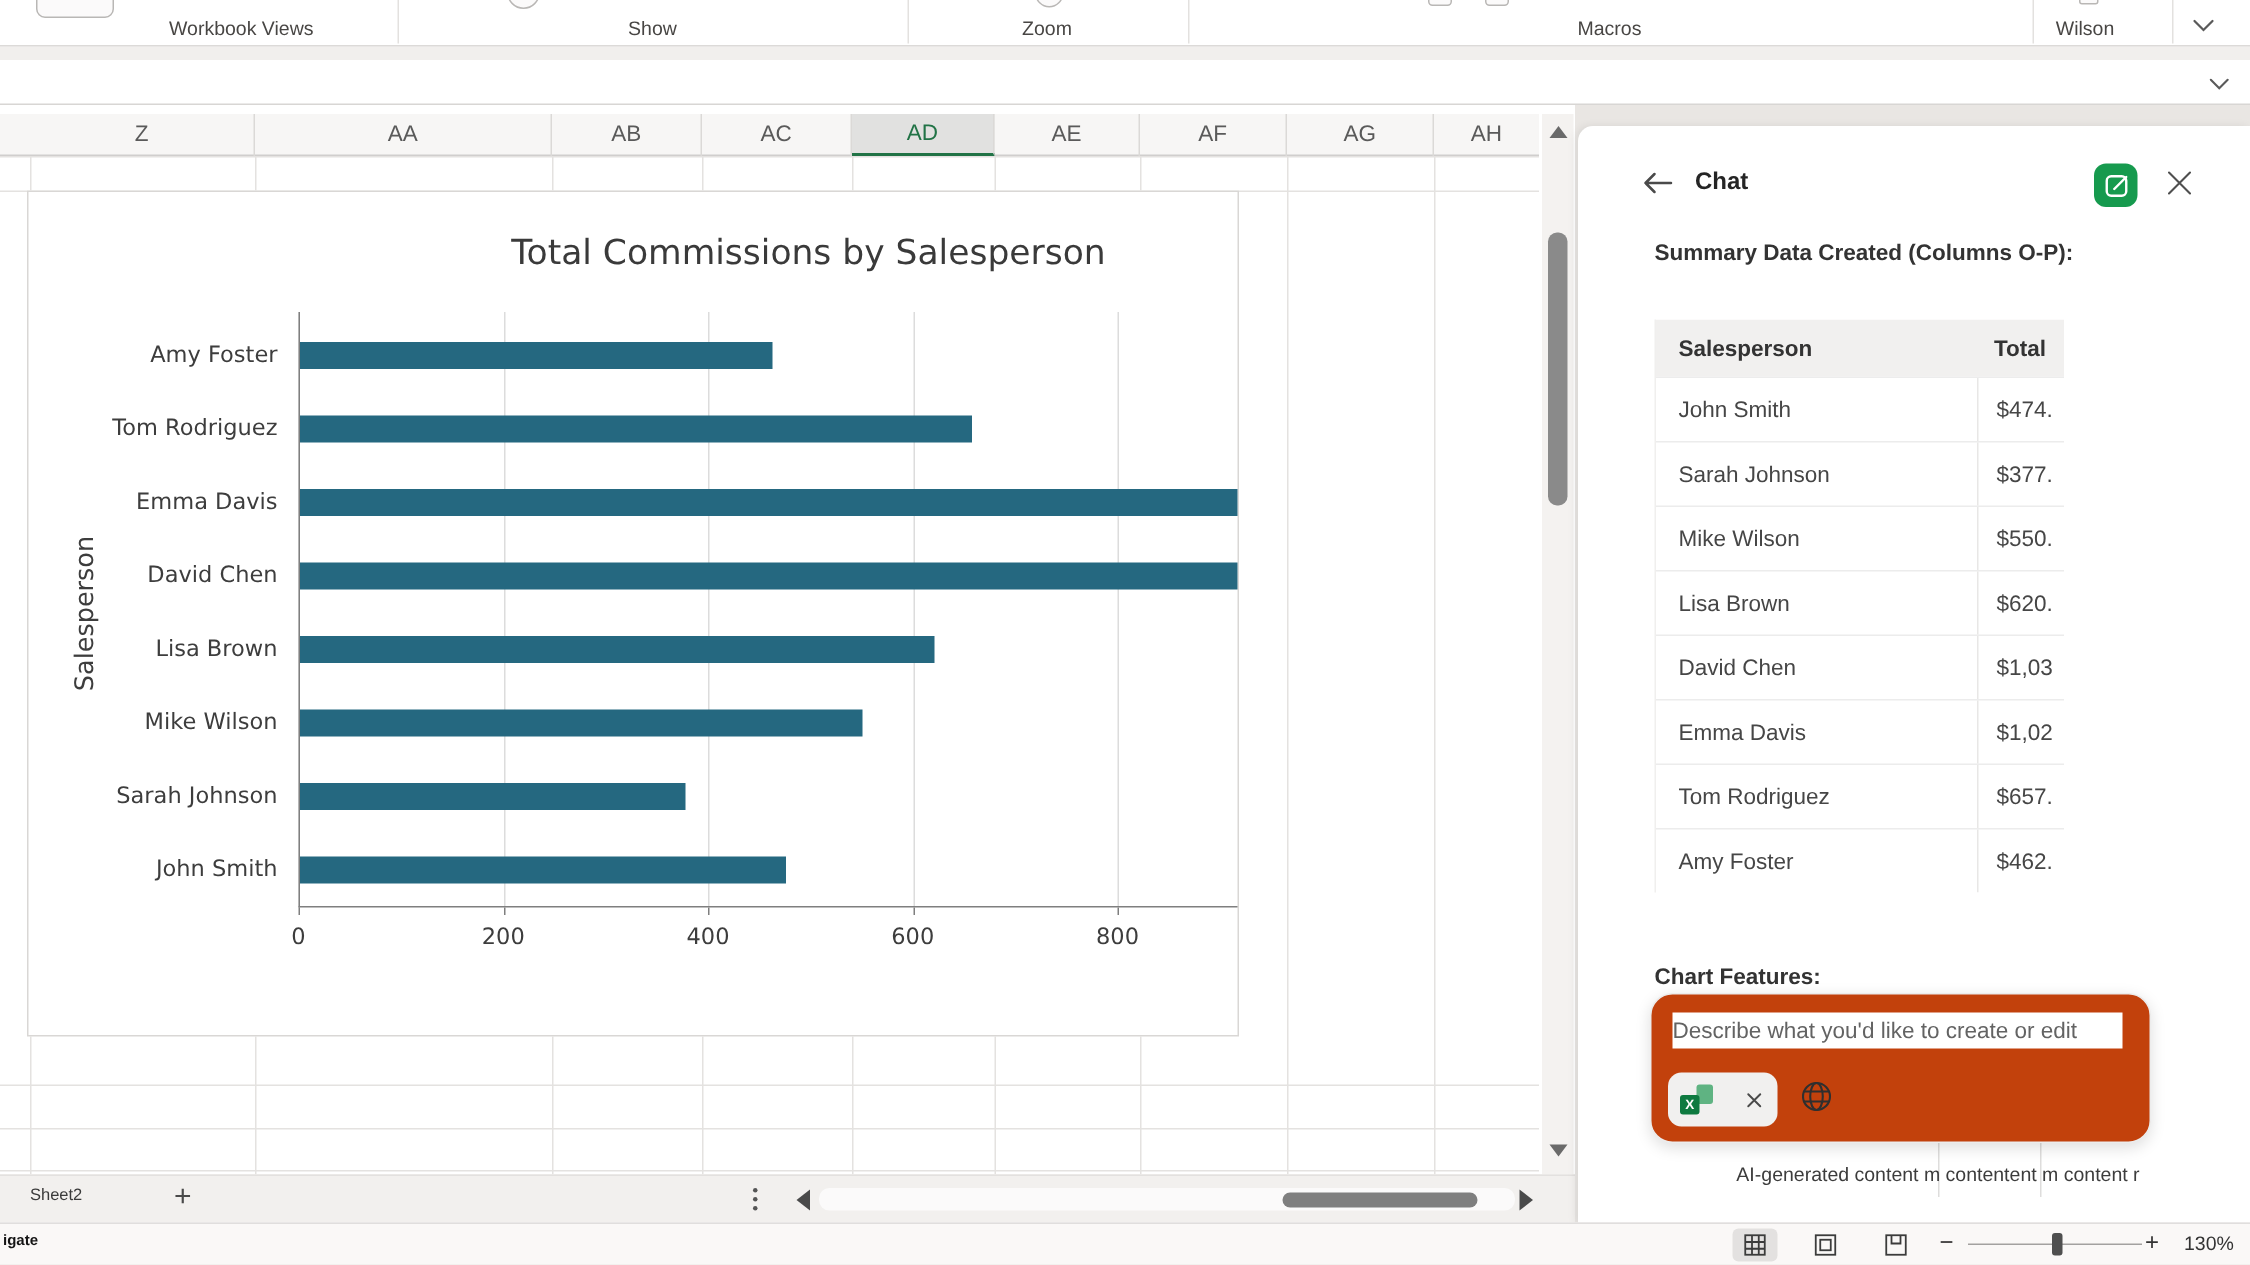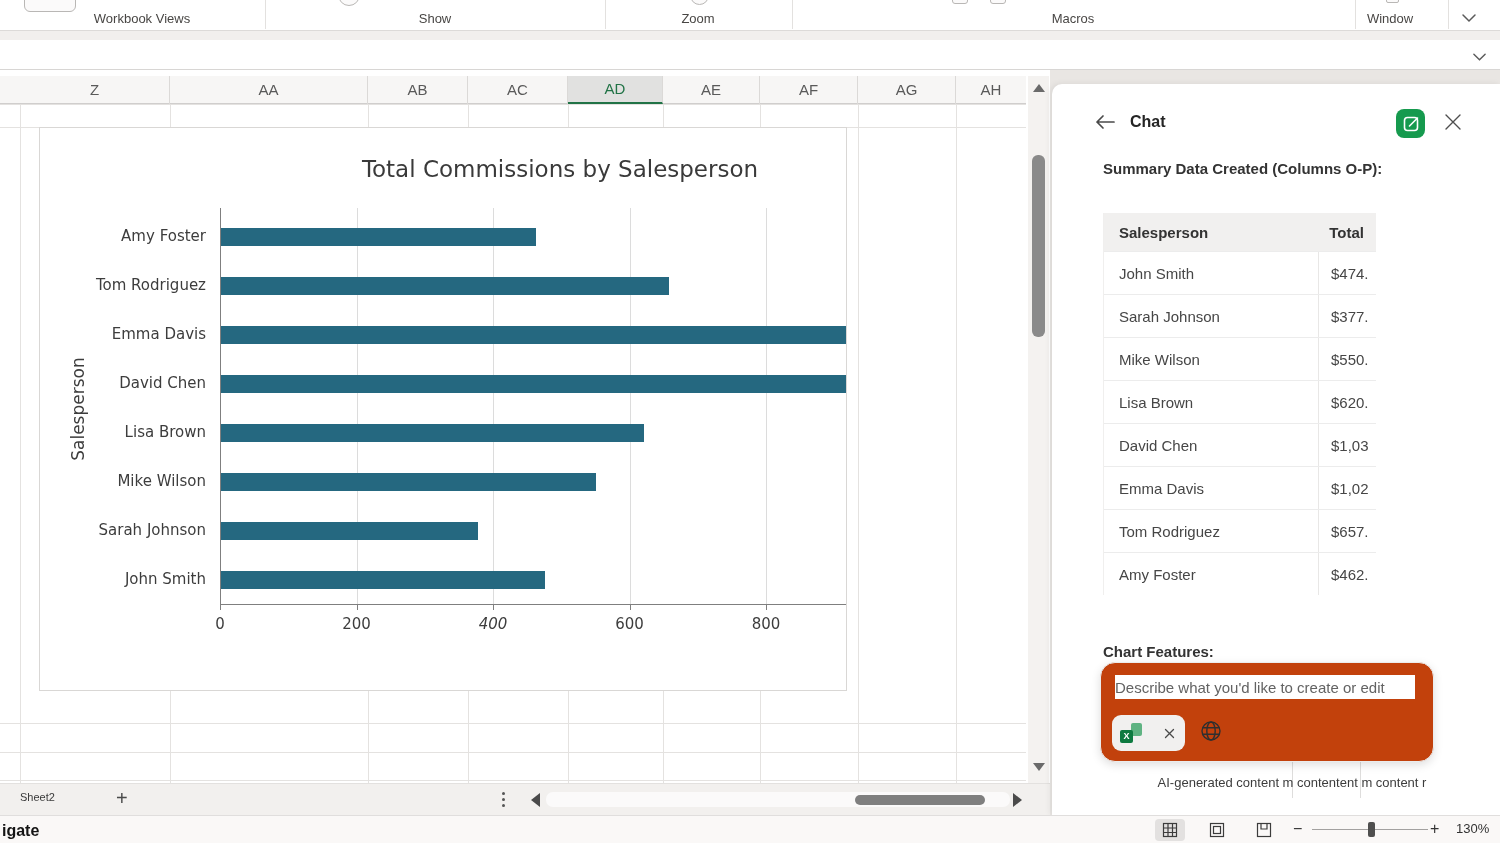--- a/index.html
+++ b/index.html
@@ -20,21 +20,21 @@
 
   
   .grid-area { position:absolute; left:0; top:70px; width:1050px; height:713px; background:#ffffff; overflow:hidden; z-index:1; }
   .col-headers { position:absolute; left:0; top:6px; width:1026px; height:28px; background:#f7f6f5; border-bottom:1px solid #d0cecd; }
   .col-header { position:absolute; top:0; height:28px; line-height:28px; text-align:center; font-size:15px; color:#5a5a5a; border-right:1px solid #dbd9d7; }
   .col-header.selected { background:#e1e1e0; color:#217346; border-bottom:2.5px solid #217346; line-height:26px; }
   .gridline-v { position:absolute; width:1px; background:#e4e2e0; top:34px; height:679px; }
   .gridline-h { position:absolute; left:0; width:1026px; height:1px; background:#e4e2e0; }
 
   
-  .chart { position:absolute; left:18px; top:57px; width:808px; height:564px; background:#ffffff; border:1px solid #d9d7d5; overflow:hidden; z-index:3; font-family:"DejaVu Sans", sans-serif;margin-left:21px; }
+  .chart { position:absolute; left:18px; top:57px; width:808px; height:564px; background:#ffffff; border:1px solid #d9d7d5; overflow:hidden; z-index:3; font-family:"DejaVu Sans", sans-serif; }
   .chart-title { position:absolute; text-align:center; font-size:23px; color:#3a3a3a; }
   .c-grid { position:absolute; width:1px; background:#dcdcdc; }
   .c-spine { position:absolute; background:#7f7f7f; }
   .c-bar { position:absolute; }
   .c-cat { position:absolute; text-align:right; font-size:15px; color:#3d3d3d; }
   .c-tick-label { position:absolute; text-align:center; font-size:15px; color:#3d3d3d; }
   .c-tick { position:absolute; width:1px; height:5px; background:#7f7f7f; }
   .c-xlabel { position:absolute; text-align:center; font-size:17px; color:#3d3d3d; }
   .c-ylabel { position:absolute; font-size:17px; color:#3d3d3d; transform:translate(-50%,-50%) rotate(-90deg); white-space:nowrap; }
 
@@ -70,46 +70,46 @@
   .chat-input::placeholder { color:#636363; opacity:1; }
   .ctx-chip { position:absolute; left:11px; top:52px; width:73px; height:36px; background:#f1f0ef; border-radius:9px; display:flex; align-items:center; justify-content:space-between; padding:0 10px 0 8px; }
   .xl-icon { position:relative; width:22px; height:20px; }
   .xl-light { position:absolute; right:0; top:0; width:11px; height:13px; background:#5fb382; border-radius:2px; }
   .xl-dark { position:absolute; left:0; bottom:0; width:13px; height:13px; background:#0e7a40; border-radius:2px; color:#fff; font-size:9px; font-weight:bold; text-align:center; line-height:13px; }
   .globe-wrap { position:absolute; left:98px; top:56px; width:26px; height:26px; }
   .disclaimer { position:absolute; left:40px; top:691px; width:400px; text-align:center; font-size:13px; color:#3c3c3c; white-space:nowrap; }
 
   
   .status-bar { position:absolute; left:0; top:815px; width:1500px; height:28px; background:#faf8f7; border-top:1px solid #e0dedd; z-index:7; }
-  .status-left { position:absolute; left:2px; top:6px; font-size:16px; font-weight:bold; color:#141414; }
+  .status-left { position:absolute; left:2px; top:6px; font-size:10px; font-weight:bold; color:#141414; }
   .view-btn { position:absolute; top:3px; width:30px; height:22px; border-radius:4px; display:flex; align-items:center; justify-content:center; }
   .view-btn.selected { background:#e3e1e0; }
   .zoom-sign { position:absolute; top:4px; font-size:16px; color:#333; }
   .zoom-track { position:absolute; left:1312px; top:829px; width:116px; height:1px; background:#a3a1a0; z-index:8; }
   .zoom-thumb { position:absolute; left:1368px; top:822px; width:7px; height:15px; background:#4f4f4f; border-radius:2px; z-index:8; }
   .zoom-pct { position:absolute; left:1456px; top:821px; font-size:13px; color:#333; z-index:8; }
 </style>
 </head>
 <body>
 
 <div class="screen">
 
   <div class="ribbon">
     <div class="remnant" style="left:24px; top:-12px; width:52px; height:24px; border-radius:6px;"></div>
     <div class="remnant" style="left:338px; top:-16px; width:22px; height:22px; border-radius:50%;"></div>
     <div class="remnant" style="left:690px; top:-14px; width:19px; height:19px; border-radius:50%;"></div>
     <div class="remnant" style="left:952px; top:-12px; width:16px; height:16px; border-radius:3px;"></div>
     <div class="remnant" style="left:990px; top:-12px; width:16px; height:16px; border-radius:3px;"></div>
     <div class="remnant" style="left:1386px; top:-10px; width:13px; height:13px; border-radius:2px;"></div>
 
-    <div class="ribbon-group-label" style="left:62px; width:160px;">Workbook Views</div>
+    <div class="ribbon-group-label" style="left:49px; width:160px;text-align:right;">Workbook Views</div>
     <div class="ribbon-group-label" style="left:355px; width:160px;">Show</div>
     <div class="ribbon-group-label" style="left:618px; width:160px;">Zoom</div>
     <div class="ribbon-group-label" style="left:993px; width:160px;">Macros</div>
-    <div class="ribbon-group-label" style="left:1310px; width:160px;">Window</div>
+    <div class="ribbon-group-label" style="left:1310px; width:160px;">Wilson</div>
 
     <div class="ribbon-sep" style="left:265px;"></div>
     <div class="ribbon-sep" style="left:605px;"></div>
     <div class="ribbon-sep" style="left:792px;"></div>
     <div class="ribbon-sep" style="left:1355px;"></div>
     <div class="ribbon-sep" style="left:1448px;"></div>
 
     <div class="abs" style="left:1461px; top:9px;">
       <svg width="16" height="10" viewBox="0 0 16 10">
           <path d="M2 2 L8 8 L14 2" fill="none" stroke="#5a5a5a" stroke-width="1.5" stroke-linecap="round"></path>
@@ -158,21 +158,21 @@
     <div class="chart" id="chart">
         <div class="chart-title" style="left: 220px; top: 28px; width: 600px;">Total Commissions by Salesperson</div>
         <div class="c-grid" style="left: 180px; top: 80px; height: 396px;"></div>
         <div class="c-tick" style="left: 180px; top: 477px;"></div>
         <div class="c-tick-label" style="left: 150px; top: 487px; width: 60px;">0</div>
         <div class="c-grid" style="left: 316.5px; top: 80px; height: 396px;"></div>
         <div class="c-tick" style="left: 316.5px; top: 477px;"></div>
         <div class="c-tick-label" style="left: 286.5px; top: 487px; width: 60px;">200</div>
         <div class="c-grid" style="left: 453px; top: 80px; height: 396px;"></div>
         <div class="c-tick" style="left: 453px; top: 477px;"></div>
-        <div class="c-tick-label" style="left: 423px; top: 487px; width: 60px; font-style: italic;">400</div>
+        <div class="c-tick-label" style="left: 423px; top: 487px; width: 60px;">400</div>
         <div class="c-grid" style="left: 589.5px; top: 80px; height: 396px;"></div>
         <div class="c-tick" style="left: 589.5px; top: 477px;"></div>
         <div class="c-tick-label" style="left: 559.5px; top: 487px; width: 60px;">600</div>
         <div class="c-grid" style="left: 726px; top: 80px; height: 396px;"></div>
         <div class="c-tick" style="left: 726px; top: 477px;"></div>
         <div class="c-tick-label" style="left: 696px; top: 487px; width: 60px;">800</div>
         <div class="c-grid" style="left: 862.5px; top: 80px; height: 396px;"></div>
         <div class="c-tick" style="left: 862.5px; top: 477px;"></div>
         <div class="c-tick-label" style="left: 832.5px; top: 487px; width: 60px;">1000</div>
         <div class="c-grid" style="left: 999px; top: 80px; height: 396px;"></div>

